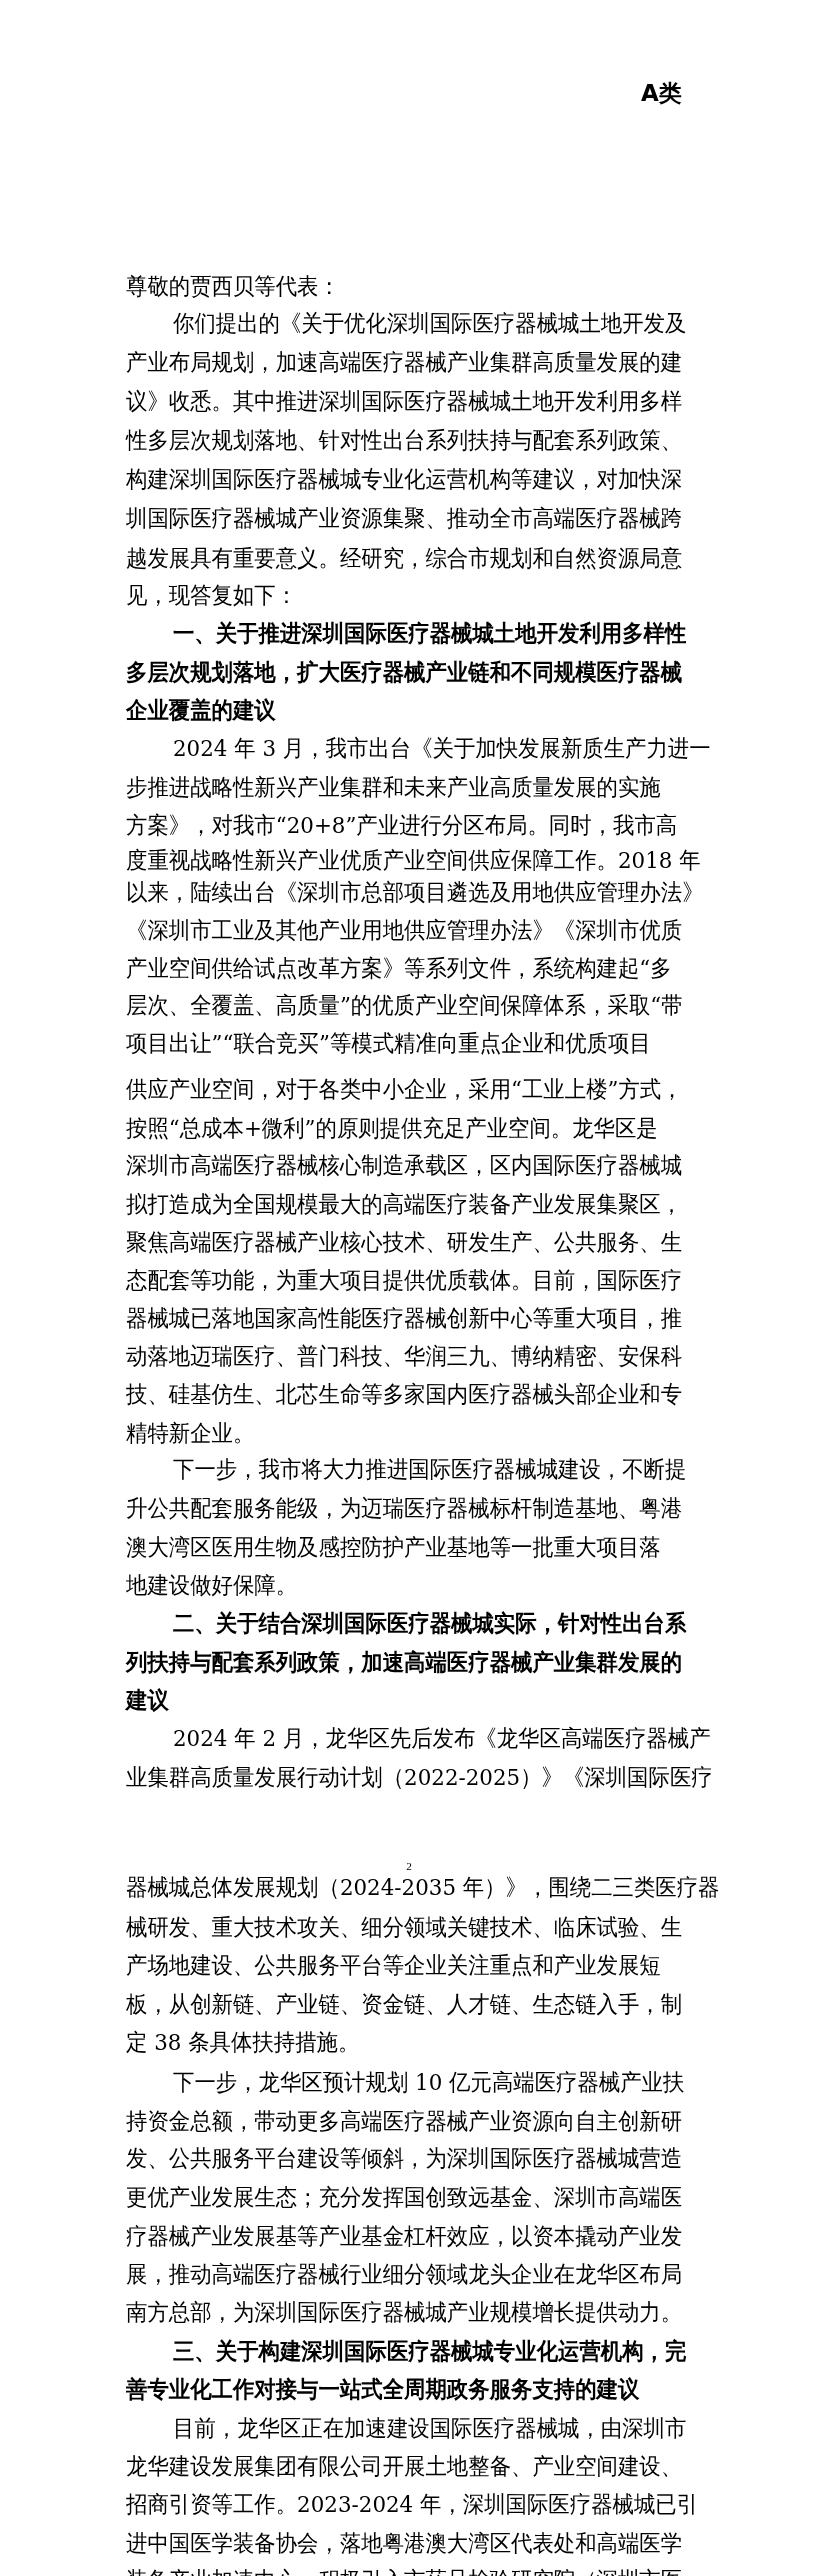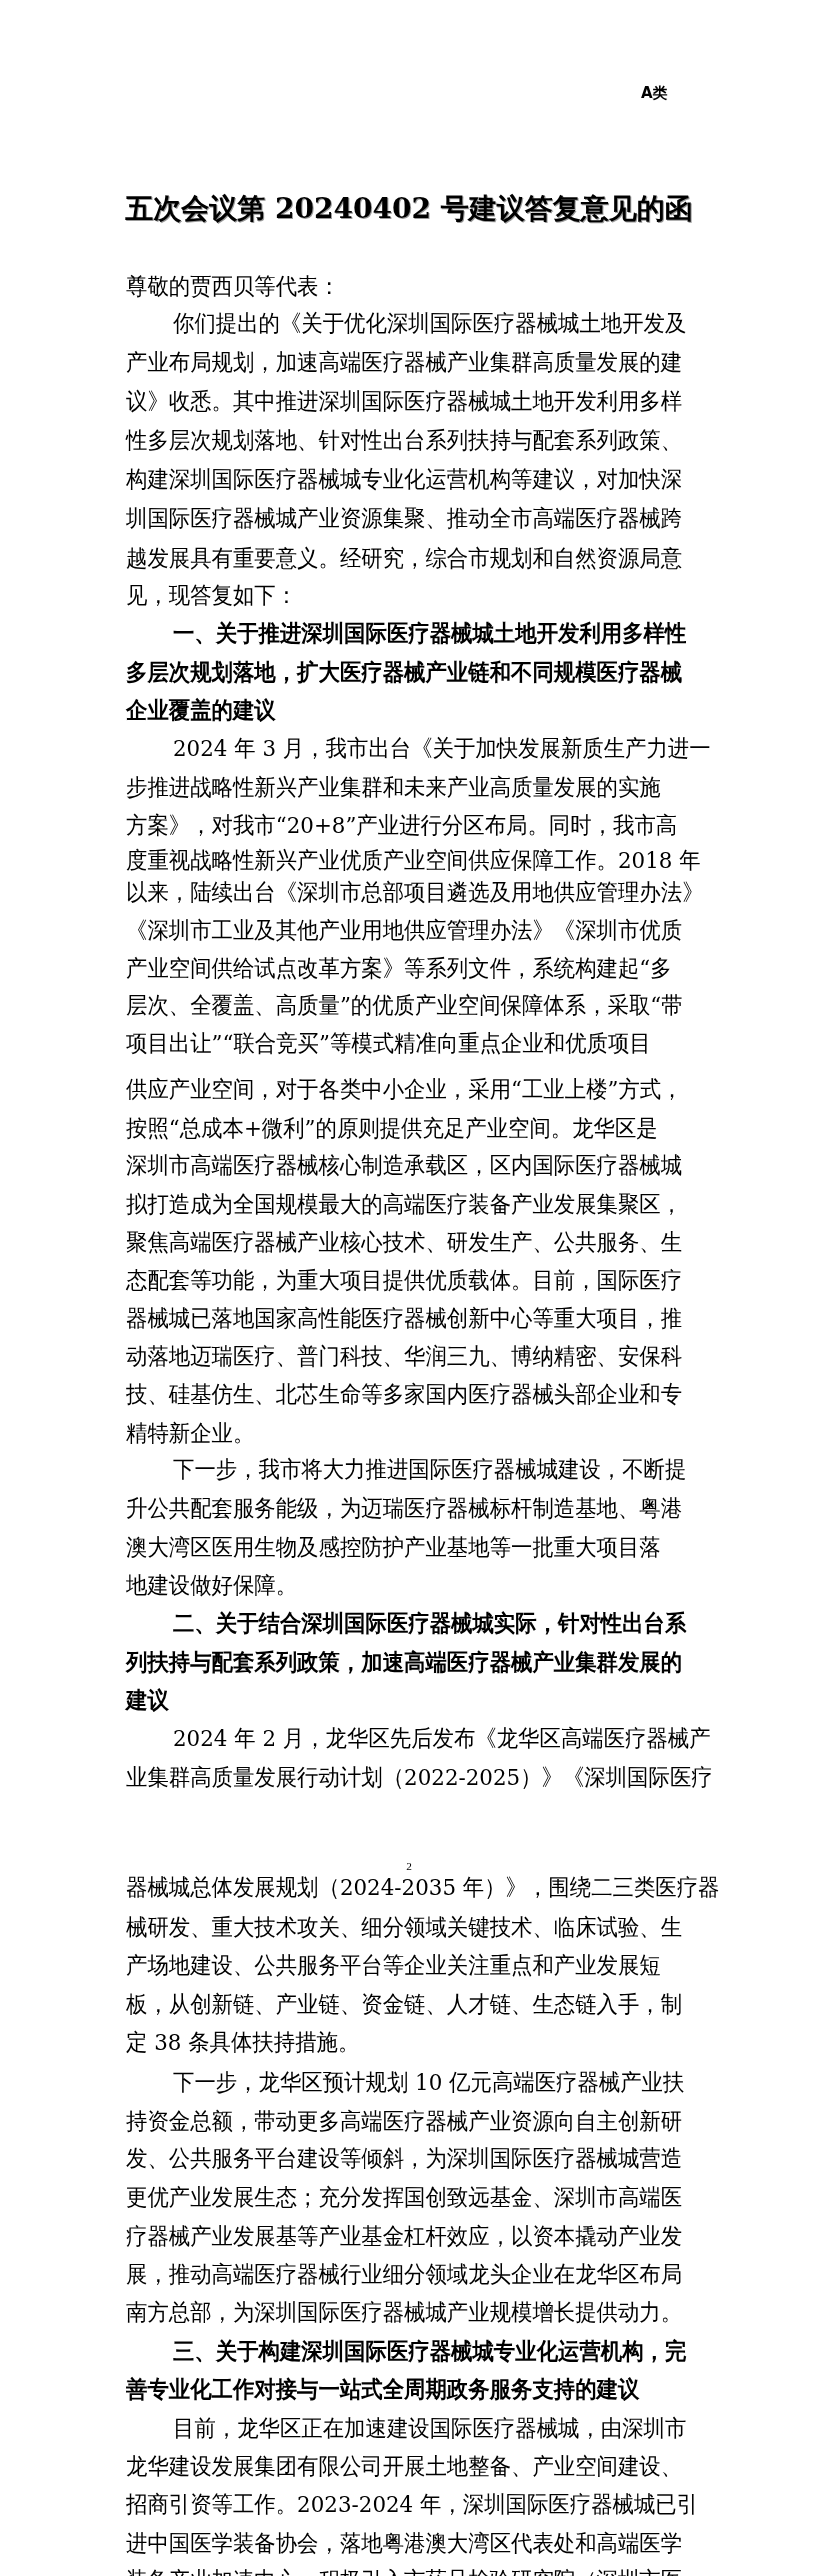--- a/index.html
+++ b/index.html
@@ -4,35 +4,34 @@
 <style>
   html, body { margin: 0; padding: 0; background: #ffffff; }
   body { width: 818px; height: 3948px; position: relative; overflow: hidden;
          font-family: "DejaVu Serif", "Liberation Serif", serif; color: #000; }
   .doc { position: absolute; left: 0; top: 0; width: 818px; height: 3948px; }
   .ln { position: absolute; left: 126px; width: 598px; height: 29px; line-height: 29px;
         font-size: 23px; white-space: nowrap; letter-spacing: 0px;
         transform: scaleX(0.93); transform-origin: left center; }
   .ln.indent { left: 173px; width: 550px; }
   .ln.bold { font-family: "DejaVu Sans", "Liberation Sans", sans-serif; font-weight: bold; }
-  .cls { position: absolute; left: 641px; height: 23px; line-height: 23px; font-size: 15px;
+  .cls { position: absolute; left: 641px; height: 23px; line-height: 23px; font-size: 23px;
          font-family: "DejaVu Sans", "Liberation Sans", sans-serif; font-weight: bold; }
   .title { position: absolute; left: 0; width: 818px; text-align: center; height: 41px; line-height: 41px;
            font-size: 28px; font-weight: bold; font-family: "DejaVu Serif", "Liberation Serif", serif;
            text-shadow: 1px 1px 0 #9a9a9a; }
   .pgno { position: absolute; left: 0; width: 818px; text-align: center; height: 15.5px; line-height: 15.5px;
           font-size: 11.3px; font-family: "Liberation Serif", serif; }
 </style>
 </head>
 <body>
 
 <div class="doc">
   <div class="cls" style="top:82px">A类</div>
 
-  <div class="title" style="top:188px">五次会议第 20240402 号建议答复意见的函</div>
 
   <div class="ln" style="top:272px">尊敬的贾西贝等代表：</div>
 
   <div id="body-lines">
       <div class="ln indent" style="top: 309px;">你们提出的《关于优化深圳国际医疗器械城土地开发及</div>
       <div class="ln" style="top: 348px;">产业布局规划，加速高端医疗器械产业集群高质量发展的建</div>
       <div class="ln" style="top: 387px;">议》收悉。其中推进深圳国际医疗器械城土地开发利用多样</div>
       <div class="ln" style="top: 426px;">性多层次规划落地、针对性出台系列扶持与配套系列政策、</div>
       <div class="ln" style="top: 465px;">构建深圳国际医疗器械城专业化运营机构等建议，对加快深</div>
       <div class="ln" style="top: 504px;">圳国际医疗器械城产业资源集聚、推动全市高端医疗器械跨</div>

